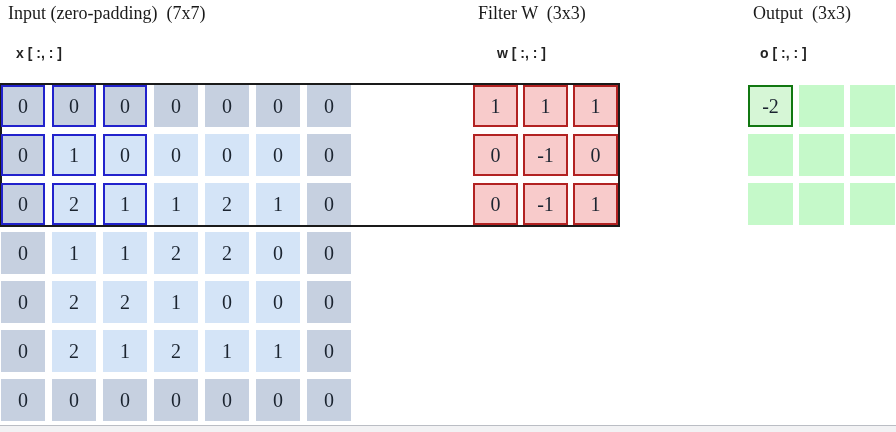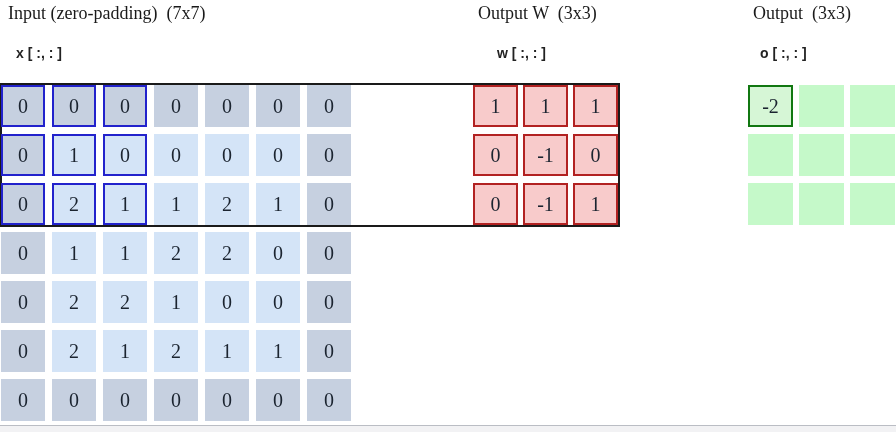--- a/index.html
+++ b/index.html
@@ -71,21 +71,21 @@
     background: #f2f2f4;
     border-top: 1px solid #babdc4;
   }
 </style>
 </head>
 <body>
 
 <div class="stage">
 
   <div class="panel-title" style="left: 8px;">Input (zero-padding)  (7x7)</div>
-  <div class="panel-title" style="left: 478px;">Output W  (3x3)</div>
+  <div class="panel-title" style="left: 478px;">Filter W  (3x3)</div>
   <div class="panel-title" style="left: 753px;">Output  (3x3)</div>
 
   <div class="panel-label" style="left: 16px;">x [ :, : ]</div>
   <div class="panel-label" style="left: 497px;">w [ :, : ]</div>
   <div class="panel-label" style="left: 760px;">o [ :, : ]</div>
 
   <div class="scan-rect"></div>
 
   <div class="grid" id="input-grid">
       <div class="cell in-pad win">0</div>

